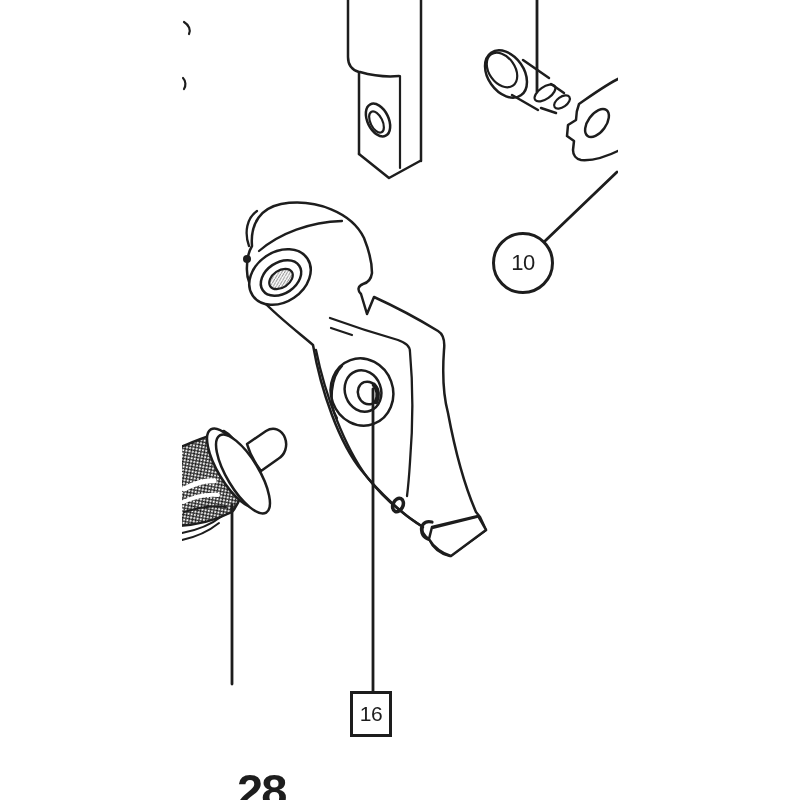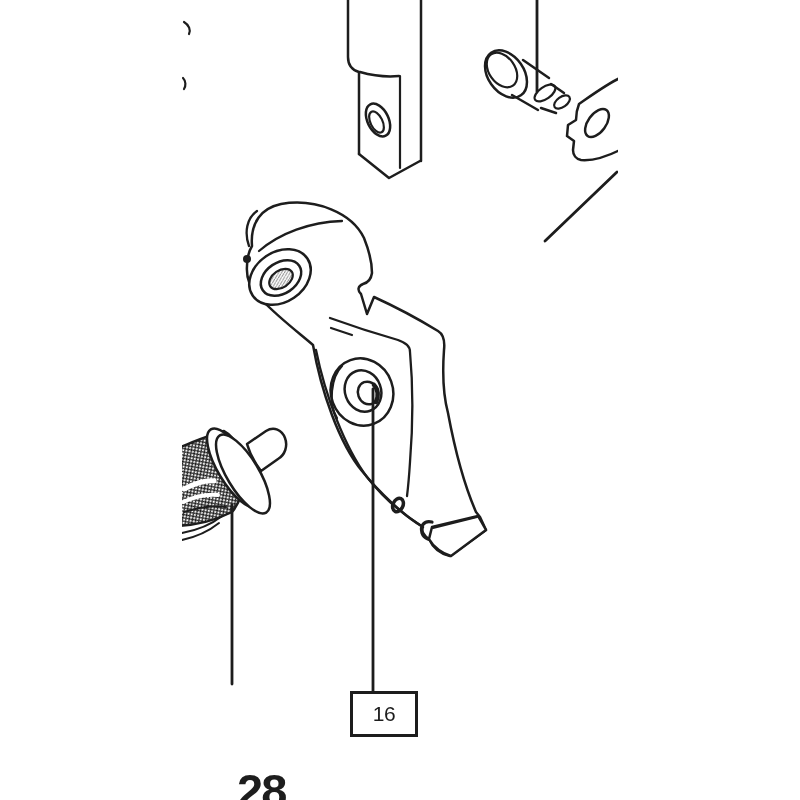--- a/index.html
+++ b/index.html
@@ -7,21 +7,21 @@
     position:relative;width:800px;height:800px;background:#fff;
     overflow:hidden;font-family:"Liberation Sans",sans-serif;
   }
   .stage svg{position:absolute;left:0;top:0;}
   .callout{
     position:absolute;display:flex;align-items:center;justify-content:center;
     box-sizing:border-box;border:3px solid #1d1d1d;color:#1d1d1d;
     background:#fff;font-size:22px;font-weight:500;letter-spacing:-0.5px;
   }
   .callout.circle{width:62px;height:62px;border-radius:50%;}
-  .callout.square{width:68px;height:46px;font-size:21px;}
+  .callout.square{width:42px;height:46px;font-size:21px;}
   .page-number{
     position:absolute;left:237px;top:767px;color:#1d1d1d;
     font-size:47px;font-weight:bold;letter-spacing:-2px;line-height:1;
   }
 </style>
 </head>
 <body>
 
 <div class="stage">
 
@@ -136,20 +136,23 @@
         <path d="M617,172 L545,241"></path>
         <path d="M232,505 L232,684"></path>
         <path d="M373,389 L373,691"></path>
       </g>
     </g>
 
     <rect x="0" y="0" width="182" height="800" fill="#ffffff"></rect>
     <rect x="618" y="0" width="182" height="800" fill="#ffffff"></rect>
   </svg>
 
+  <div class="callout circle" style="left:492px;top:232px;">
+    <span>10</span>
+  </div>
 
 
   <div class="callout square" style="left:350px;top:691px;">
     <span>16</span>
   </div>
 
   <div class="page-number">28</div>
 
 </div>
 

